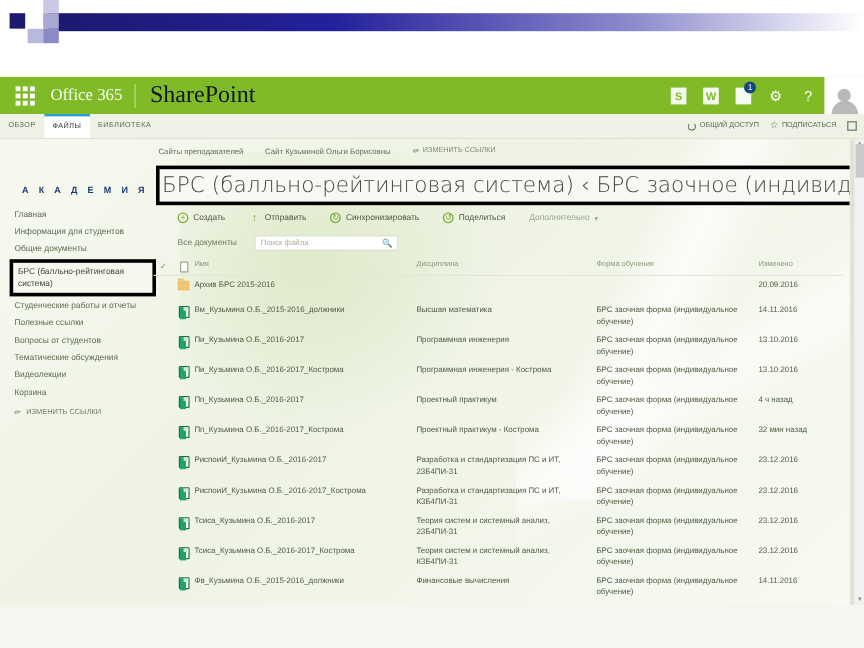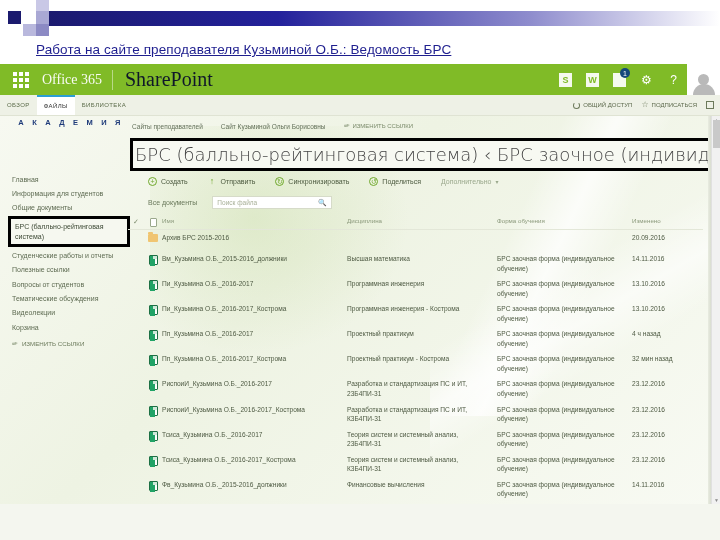--- a/index.html
+++ b/index.html
@@ -112,21 +112,21 @@
   
   .sitenav { position: absolute; left: 132px; top: 58px; display: flex; align-items: center; gap: 18px; }
   .sitenav .lnk { font-size: 6.5px; color: #63705a; }
   .editlinks { font-size: 6px; color: #7a8a6a; display: flex; align-items: center; gap: 3px; text-transform: uppercase; }
   .penico { font-size: 7px; transform: rotate(-10deg); color: #7a8a6a; }
 
   
   .logo { position: absolute; left: 10px; top: 54px; width: 120px; }
   .logo-top {
     font-size: 7.5px; letter-spacing: 3.2px; color: #1f3b7a; font-weight: bold;
-    text-align: center; padding-left: 2px;
+    text-align: center; padding-left: 2px; margin-top: 36px;
   }
   .logo-main {
     font-size: 19px; letter-spacing: -1px; color: #1f5aa8; font-weight: bold;
     text-align: center; font-family: "DejaVu Sans", sans-serif;
     margin-top: -1px;
   }
 
   
   .titlebox {
     position: absolute; left: 130px; top: 74px; width: 592px; height: 33px;
@@ -210,21 +210,20 @@
     <div class="deco-bar"></div>
     <div class="deco-sq sq4"></div>
     <div class="deco-sq sq1"></div>
     <div class="deco-sq sq2"></div>
     <div class="deco-sq sq5"></div>
     <div class="deco-sq sq3"></div>
     <div class="deco-sq sq6"></div>
     <div class="deco-sq sq7"></div>
   </div>
 
-  <div class="heading">Работа на сайте преподавателя Кузьминой О.Б.: Ведомость БРС</div>
 
   <div class="shot">
 
     <div class="suitebar">
       <div class="waffle">
         <i></i>
           <i></i>
           <i></i>
           <i></i>
           <i></i>

